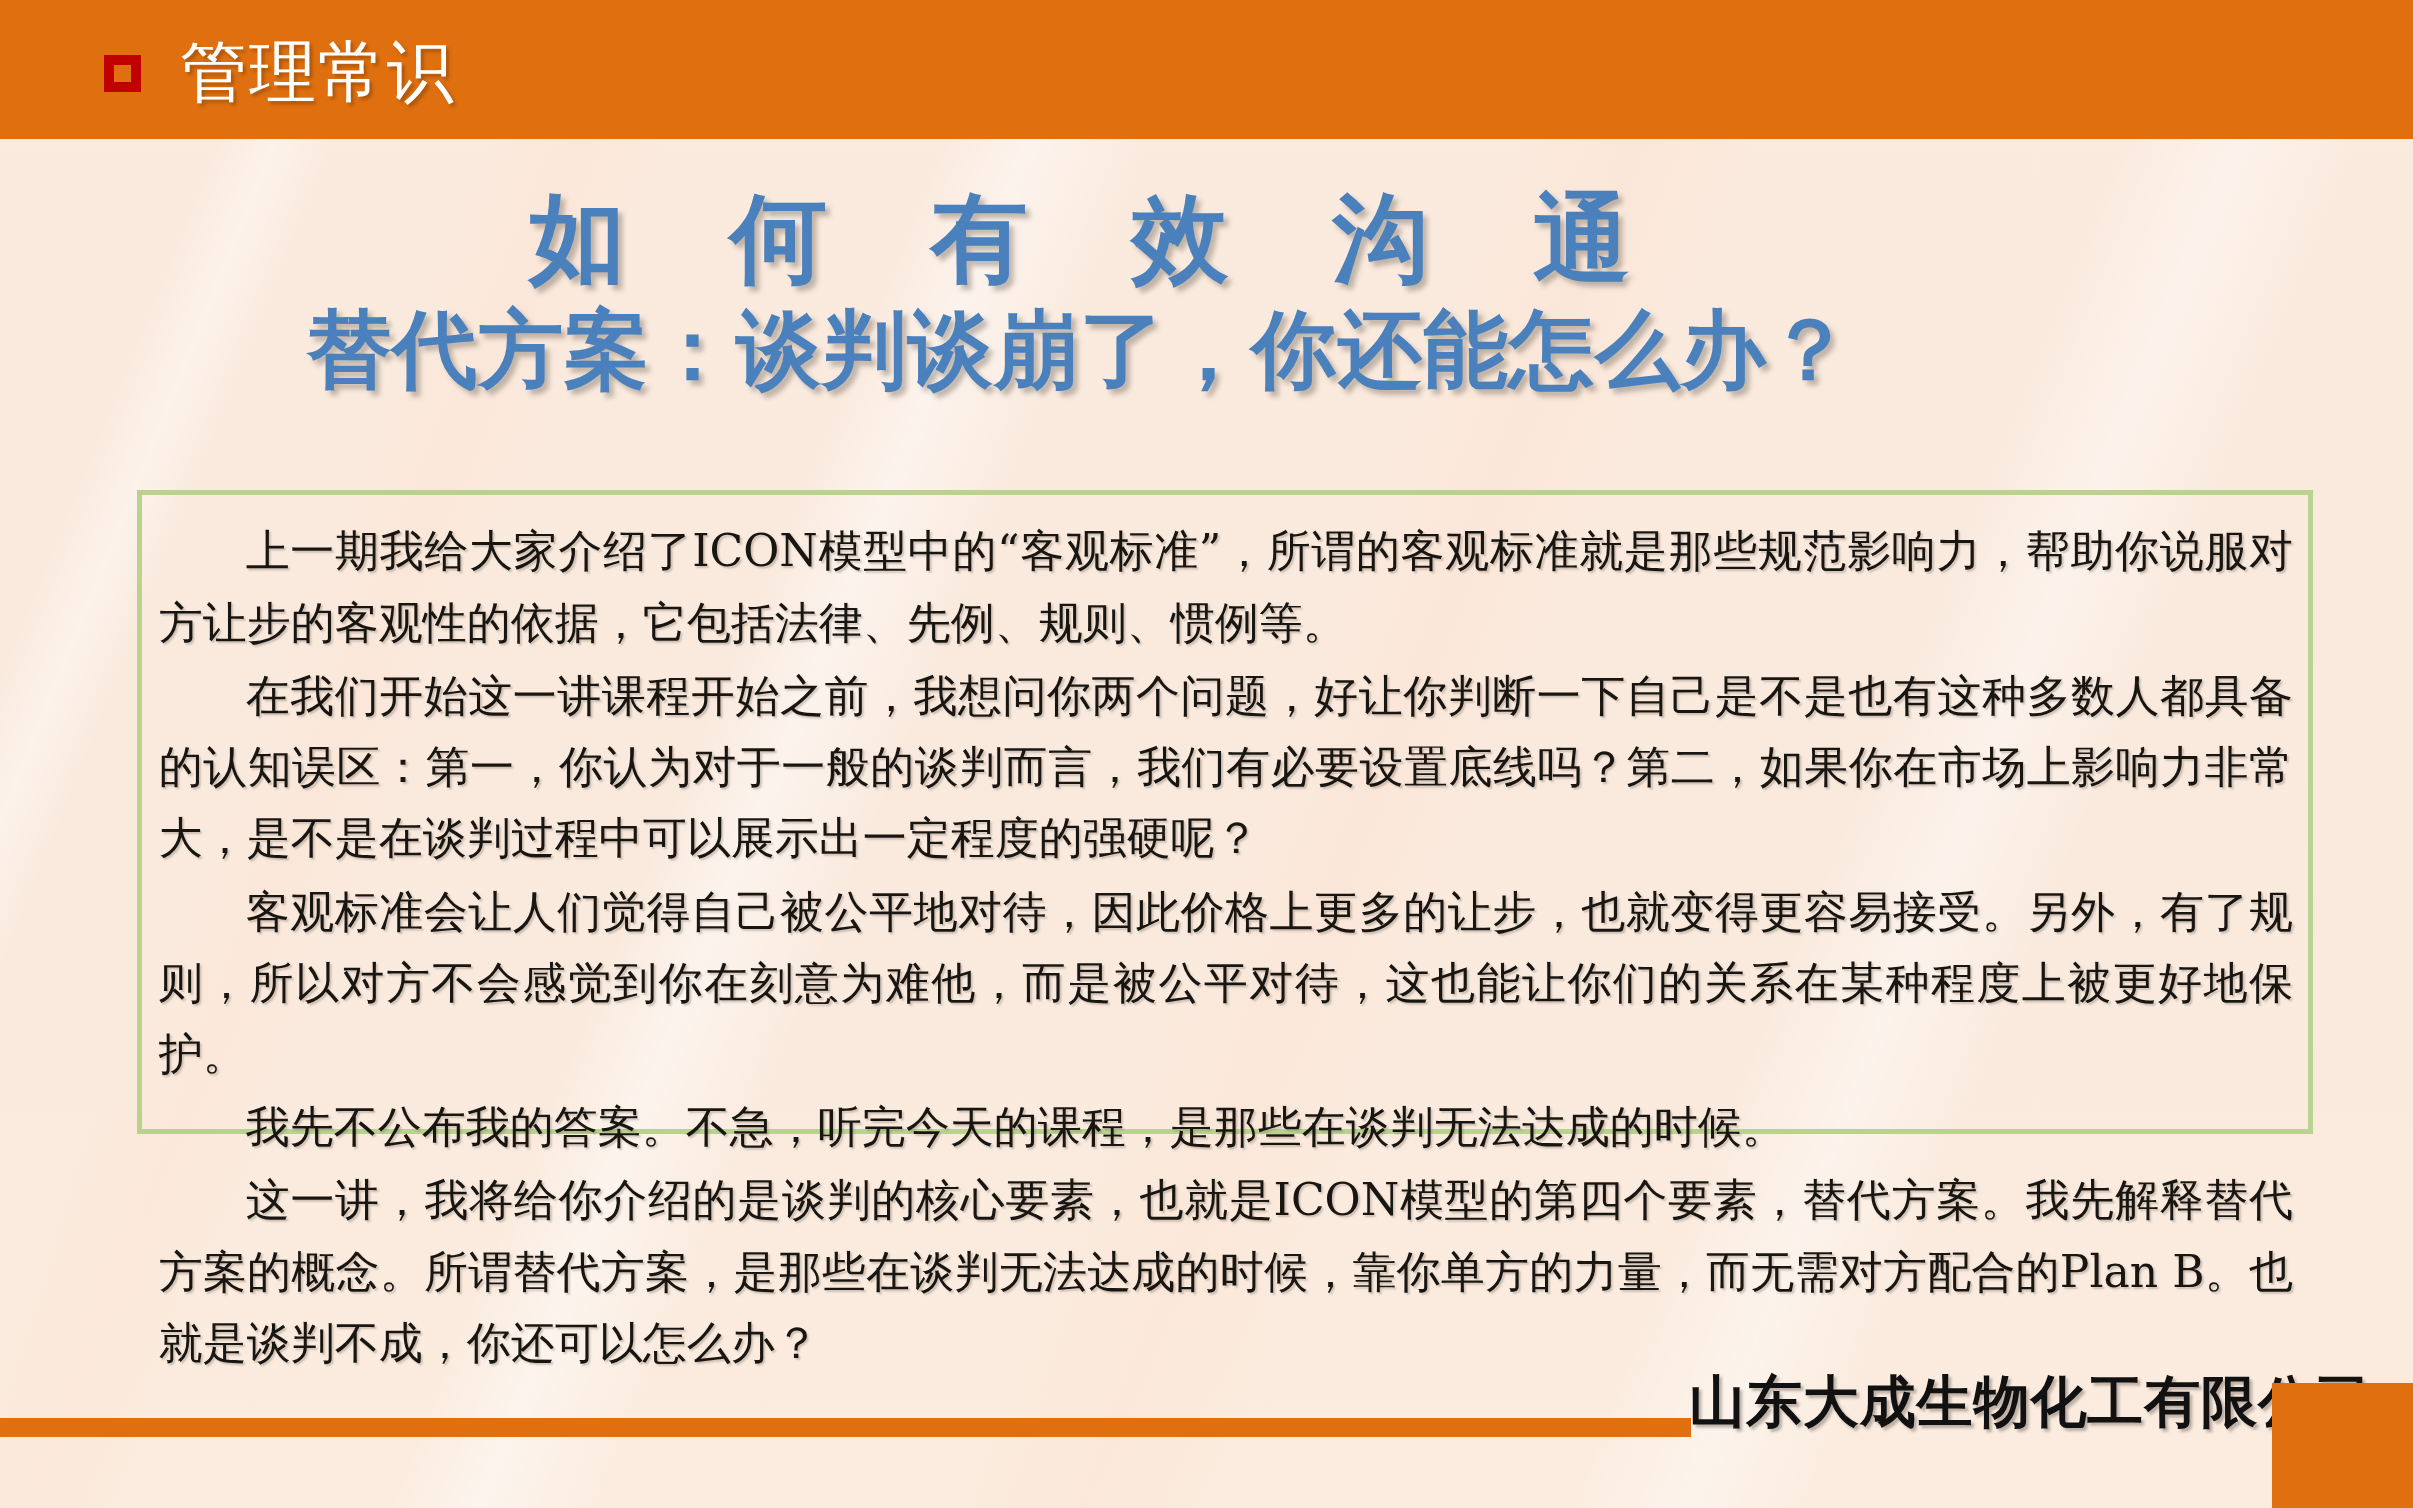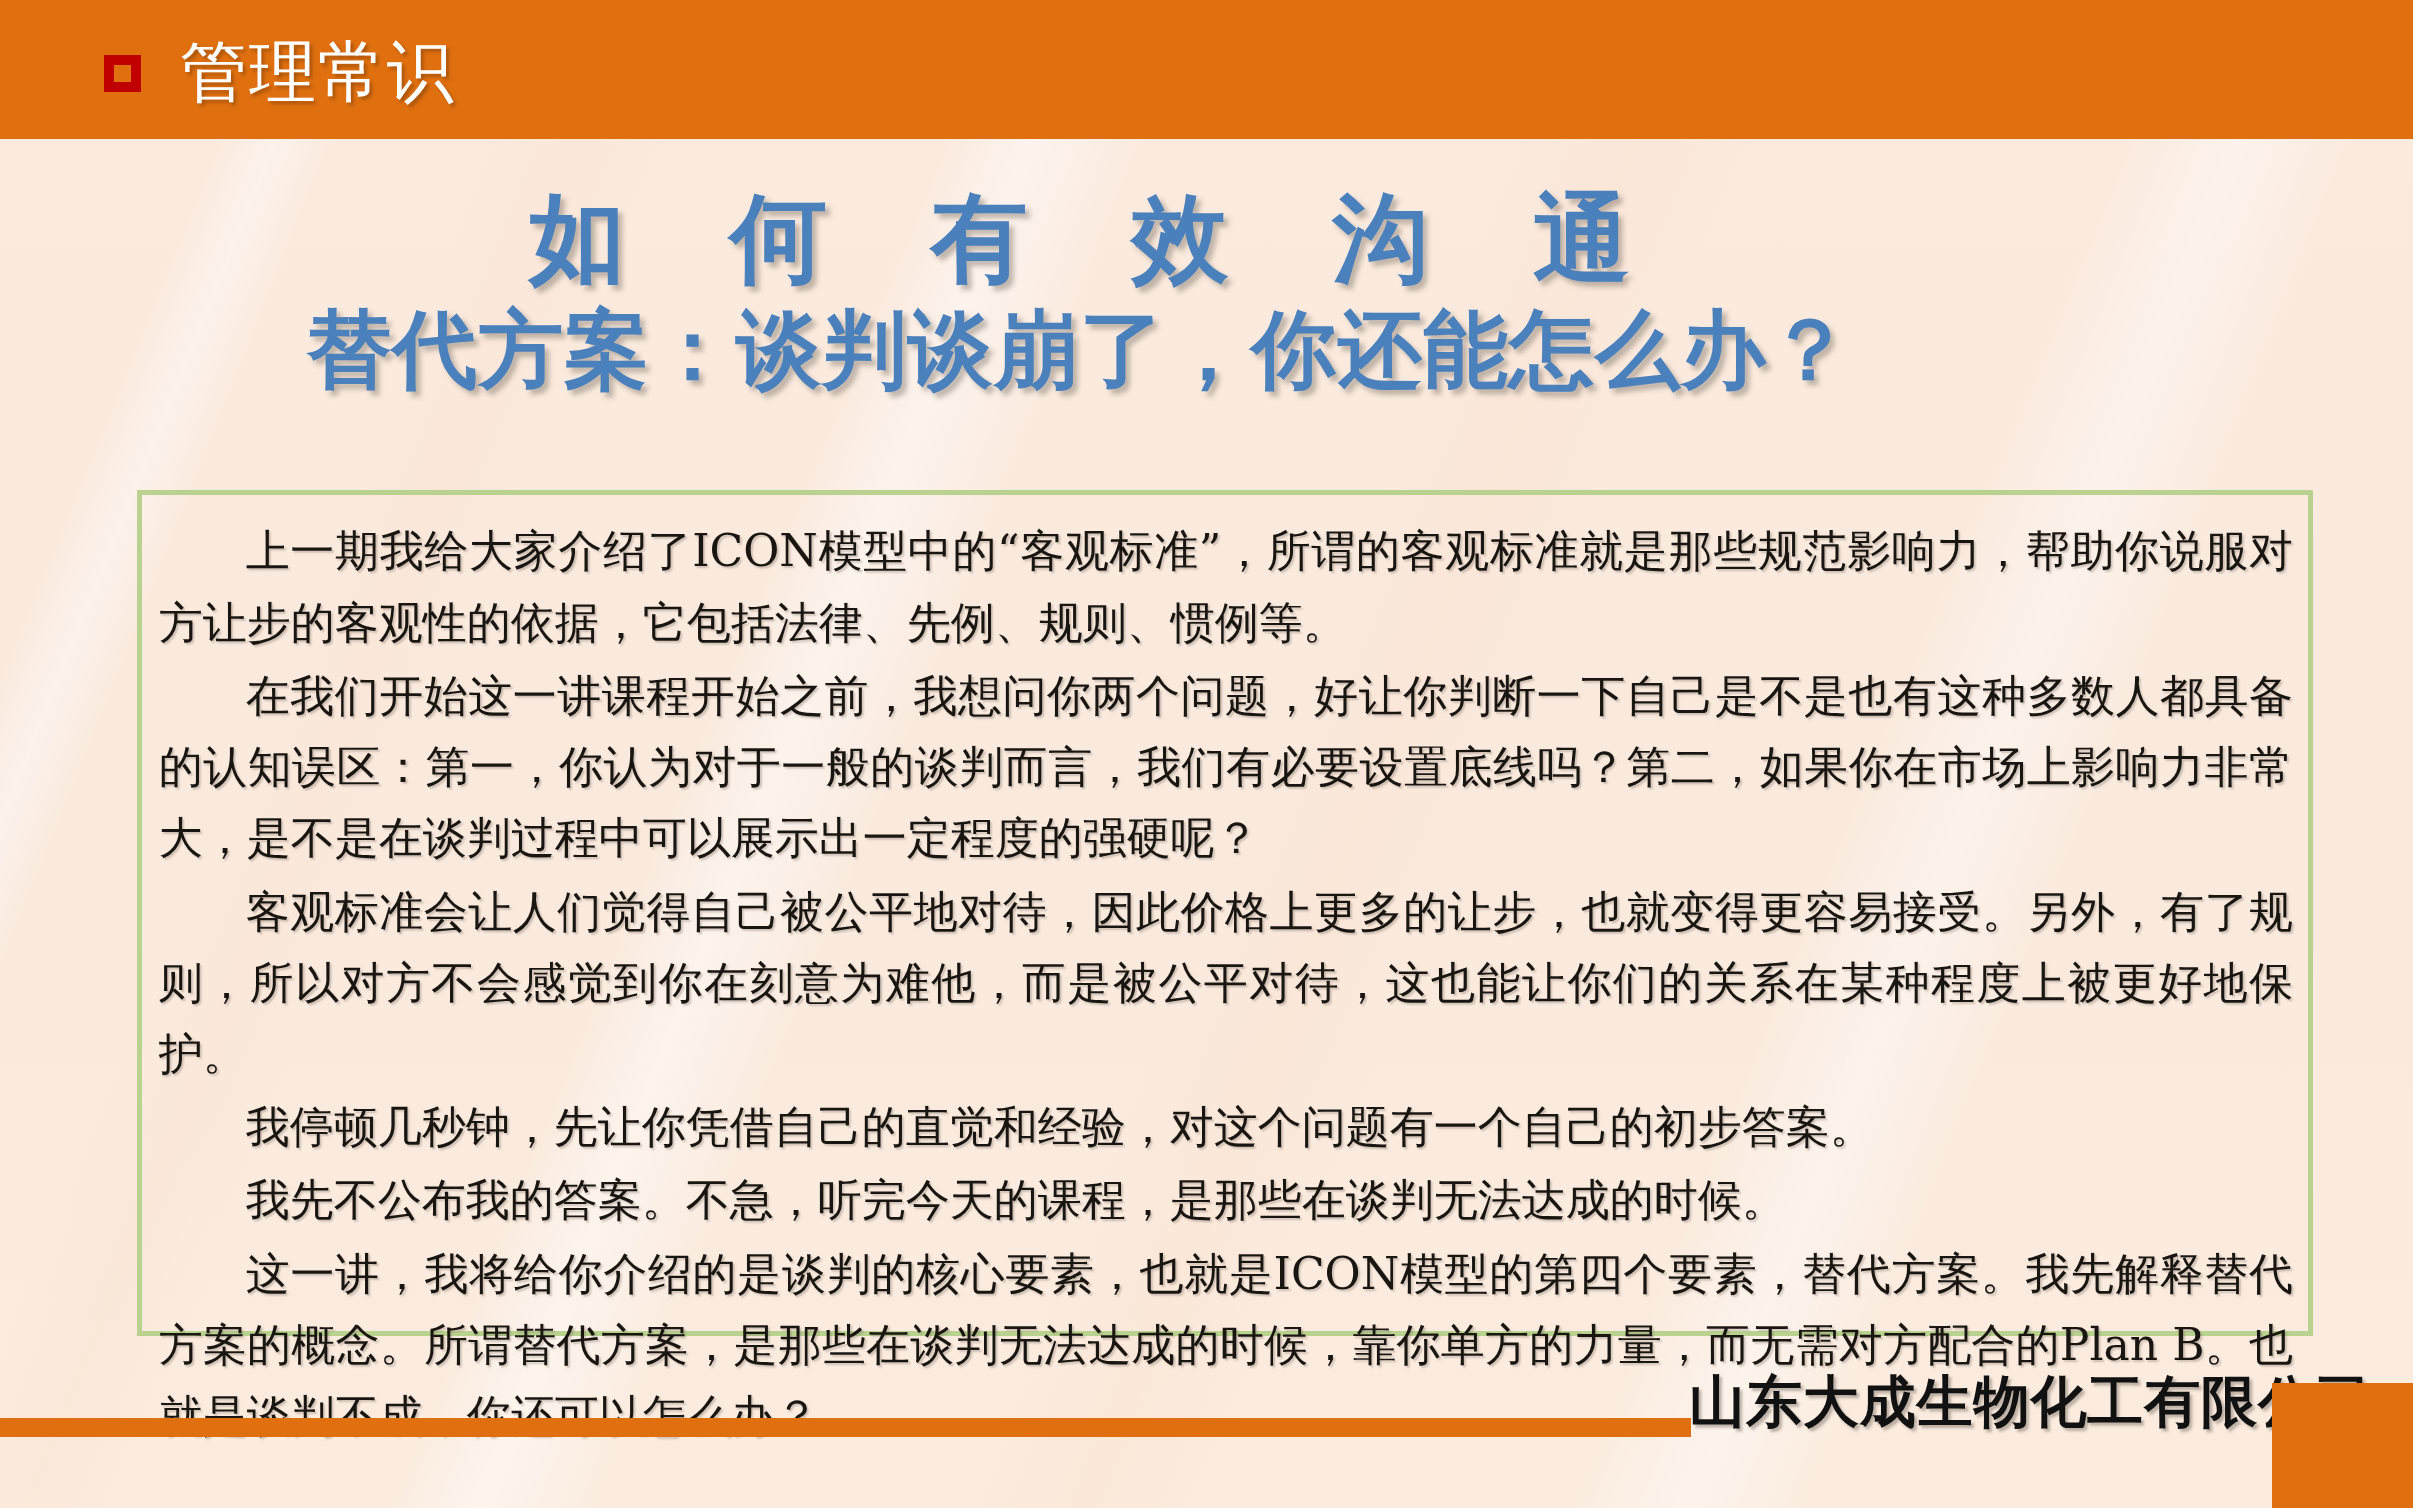--- a/index.html
+++ b/index.html
@@ -103,21 +103,21 @@
     text-shadow: 4.6px 4.6px 5.6px rgba(120,110,100,0.45);
     white-space: nowrap;
   }
 
   
   .content-box {
     position: absolute;
     left: 137px;
     top: 490px;
     width: 2176px;
-    height: 846px;
+    height: 644px;
     box-sizing: border-box;
     border: 5.6px solid #b9d28f;
     background: transparent;
     padding: 20.4px 15px 0 16.7px;
   }
   .para {
     color: #191510;
     font-family: "DejaVu Serif", "Liberation Serif", serif;
     font-size: 44px;
     line-height: 1.62;
@@ -174,21 +174,20 @@
 
   <div class="title-block">
     <div class="main-title">如 何 有 效 沟 通</div>
     <div class="sub-title">替代方案：谈判谈崩了，你还能怎么办？</div>
   </div>
 
   <div class="content-box">
     <p class="para">上一期我给大家介绍了ICON模型中的“客观标准”，所谓的客观标准就是那些规范影响力，帮助你说服对方让步的客观性的依据，它包括法律、先例、规则、惯例等。</p>
     <p class="para">在我们开始这一讲课程开始之前，我想问你两个问题，好让你判断一下自己是不是也有这种多数人都具备的认知误区：第一，你认为对于一般的谈判而言，我们有必要设置底线吗？第二，如果你在市场上影响力非常大，是不是在谈判过程中可以展示出一定程度的强硬呢？</p>
     <p class="para">客观标准会让人们觉得自己被公平地对待，因此价格上更多的让步，也就变得更容易接受。另外，有了规则，所以对方不会感觉到你在刻意为难他，而是被公平对待，这也能让你们的关系在某种程度上被更好地保护。</p>
-    <p class="para">我停顿几秒钟，先让你凭借自己的直觉和经验，对这个问题有一个自己的初步答案。</p>
     <p class="para">我先不公布我的答案。不急，听完今天的课程，是那些在谈判无法达成的时候。</p>
     <p class="para">这一讲，我将给你介绍的是谈判的核心要素，也就是ICON模型的第四个要素，替代方案。我先解释替代方案的概念。所谓替代方案，是那些在谈判无法达成的时候，靠你单方的力量，而无需对方配合的Plan B。也就是谈判不成，你还可以怎么办？</p>
   </div>
 
   <div class="footer-line"></div>
   <div class="footer-company">山东大成生物化工有限公司</div>
   <div class="footer-block"></div>
 
 </div>
 

